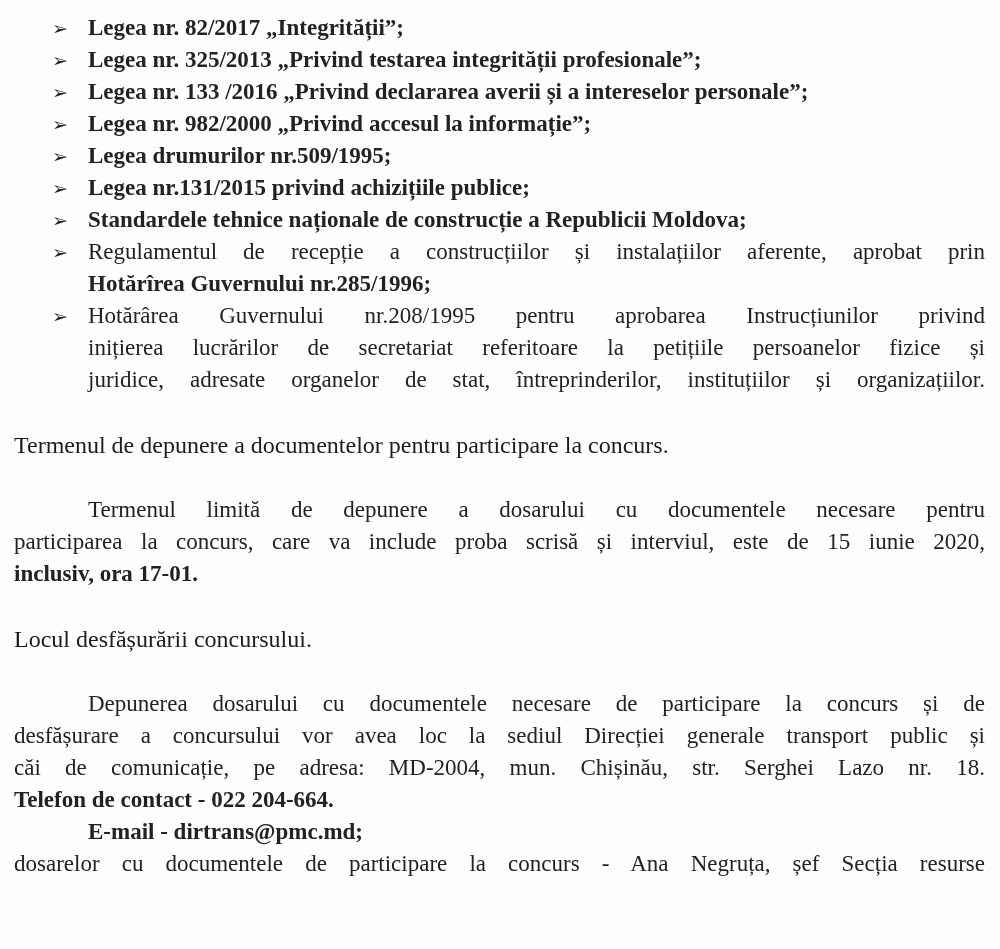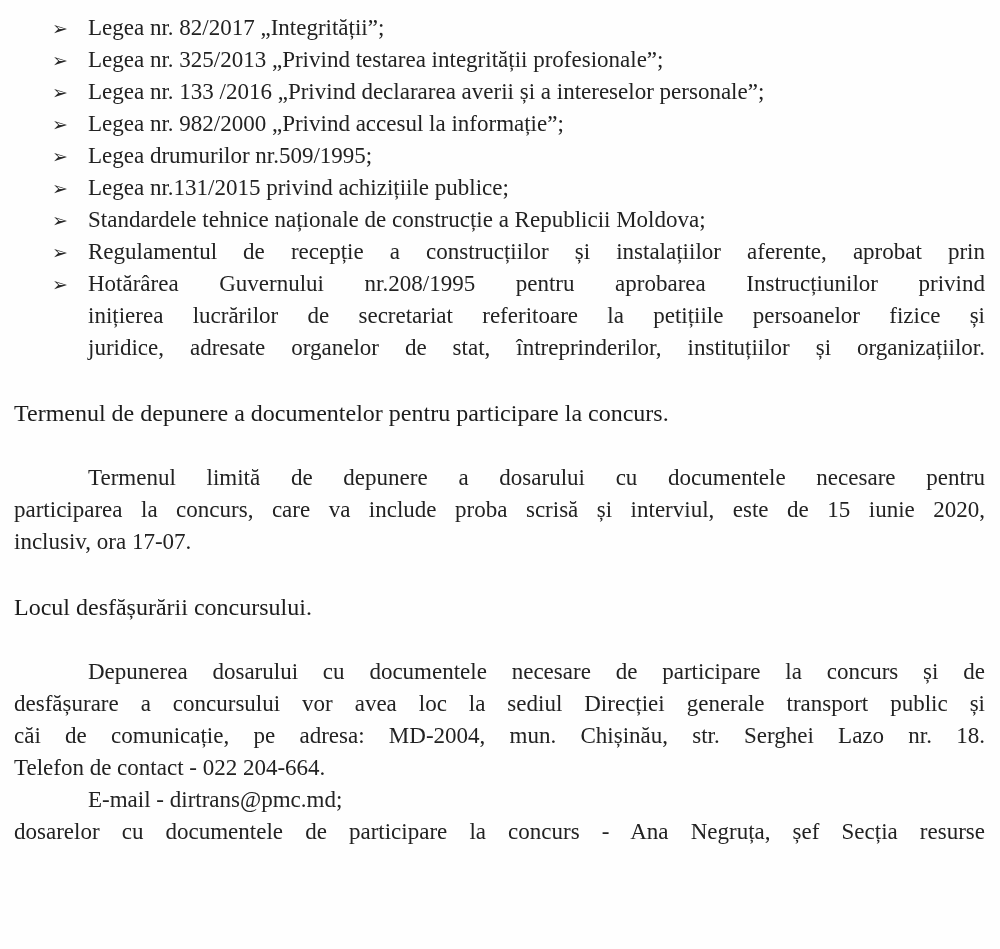--- a/index.html
+++ b/index.html
@@ -26,21 +26,21 @@
     flex: 0 0 36px;
     margin-left: 38px;
     font-family: "DejaVu Sans", sans-serif;
     font-size: 19px;
     color: #2a2a2a;
   }
   .list-text { flex: 1 1 auto; }
   
   .tline { height: 32px; overflow: hidden; }
   .jl { text-align: justify; text-align-last: justify; }
-  .lastline { white-space: nowrap; }
+  .lastline { white-space: nowrap; font-weight: bold; }
   .indent { text-indent: 74px; }
   b { font-weight: normal; }
   
   .heading {
     font-weight: normal;
     font-size: 24px;
     line-height: 32px;
     height: 32px;
     overflow: hidden;
     margin: 33px 0 33px 0;
@@ -79,39 +79,43 @@
       </div>
       <div class="list-row">
         <span class="bullet-cell">➢</span>
         <span class="list-text lastline">Standardele tehnice naționale de construcție a Republicii Moldova;</span>
       </div>
       <div class="list-row">
         <span class="bullet-cell">➢</span>
         <span class="list-text jl">Regulamentul de recepție a construcțiilor și instalațiilor aferente, aprobat prin</span>
       </div>
       <div class="list-row">
+        <span class="bullet-cell"></span>
+        <span class="list-text lastline">Hotărîrea Guvernului nr.285/1996;</span>
+      </div>
+      <div class="list-row">
         <span class="bullet-cell">➢</span>
         <span class="list-text jl">Hotărârea Guvernului nr.208/1995 pentru aprobarea Instrucțiunilor privind</span>
       </div>
       <div class="list-row">
         <span class="bullet-cell"></span>
         <span class="list-text jl">inițierea lucrărilor de secretariat referitoare la petițiile persoanelor fizice și</span>
       </div>
       <div class="list-row">
         <span class="bullet-cell"></span>
         <span class="list-text jl">juridice, adresate organelor de stat, întreprinderilor, instituțiilor și organizațiilor.</span>
       </div>
     </div>
 
   <div class="heading">Termenul de depunere a documentelor pentru participare la concurs.</div>
 
   <div id="para-termen">
       <div class="tline jl indent"><span>Termenul limită de depunere a dosarului cu documentele necesare pentru</span></div>
       <div class="tline jl"><span>participarea la concurs, care va include proba scrisă și interviul, este de </span><b>15 iunie 2020</b><span>,</span></div>
-      <div class="tline lastline"><span>inclusiv, ora 17-07.</span></div>
+      <div class="tline lastline"><span>inclusiv, ora 17-01.</span></div>
     </div>
 
   <div class="heading">Locul desfășurării concursului.</div>
 
   <div id="para-locul">
       <div class="tline jl indent"><span>Depunerea dosarului cu documentele necesare de participare la concurs și de</span></div>
       <div class="tline jl"><span>desfășurare a concursului vor avea loc la sediul Direcției generale transport public și</span></div>
       <div class="tline jl"><span>căi de comunicație, pe adresa: MD-2004, mun. Chișinău, str. Serghei Lazo nr. 18.</span></div>
       <div class="tline lastline"><span>Telefon de contact - 022 204-664.</span></div>
       <div class="tline lastline indent"><span>E-mail - dirtrans@pmc.md;</span></div>

